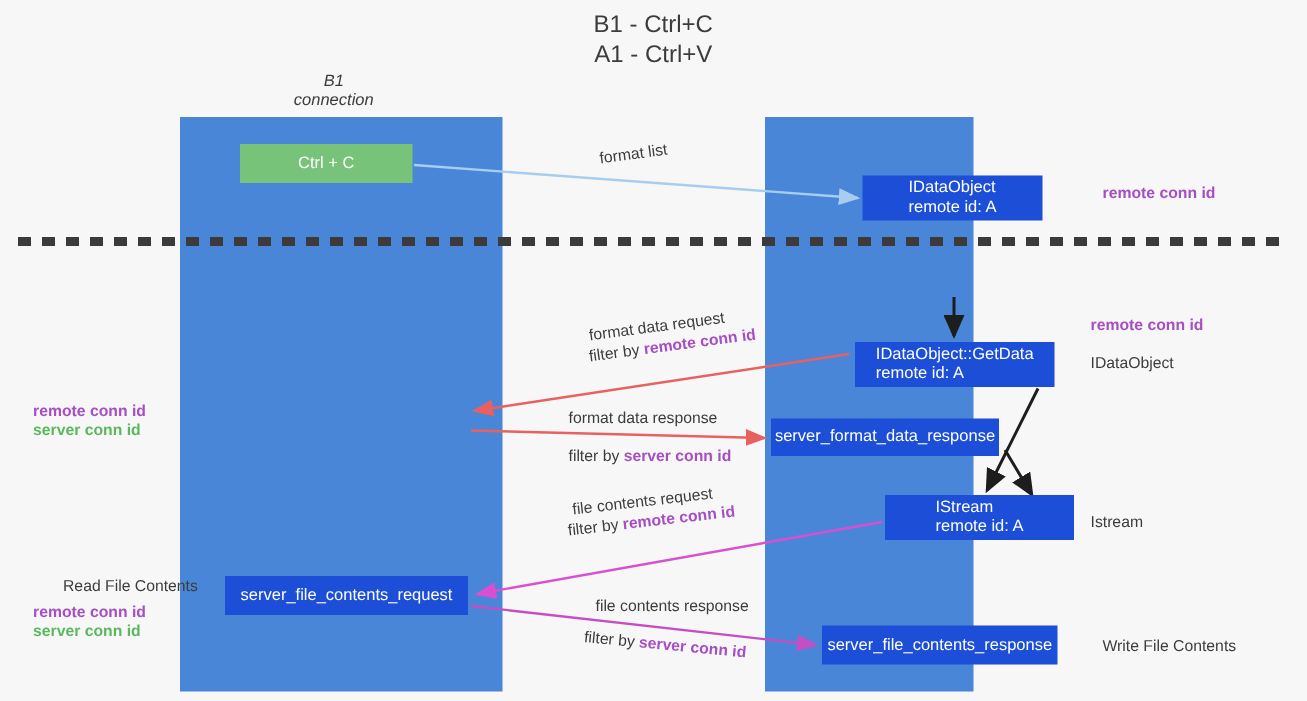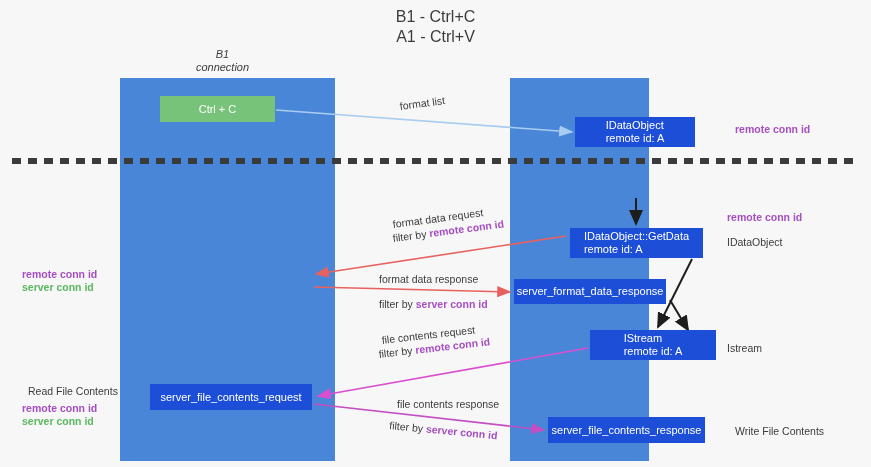--- a/index.html
+++ b/index.html
@@ -61,21 +61,21 @@
   .green-t{color:#5bb85f;font-weight:bold;}
   .black-t{color:#3c3c3c;}
 
   #ann-r1{left:735px;top:123px;}
   #ann-r2{left:727px;top:211px;}
   #ann-r3{left:727px;top:236px;}
   #ann-r4{left:727px;top:342px;}
   #ann-r5{left:735px;top:425px;}
 
   #ann-l1{left:22px;top:268px;}
-  #ann-l2{left:28px;top:385px;}
+  #ann-l2{left:42px;top:385px;}
   #ann-l3{left:22px;top:402px;}
 
   
   #wires{position:absolute;left:0;top:0;width:871px;height:467px;overflow:visible;}
 
   .edge-lbl{
     position:absolute;font-size:10.5px;line-height:13px;white-space:nowrap;
     color:#3c3c3c;
   }
   .rot-up{transform:rotate(-7.5deg);transform-origin:left top;}

